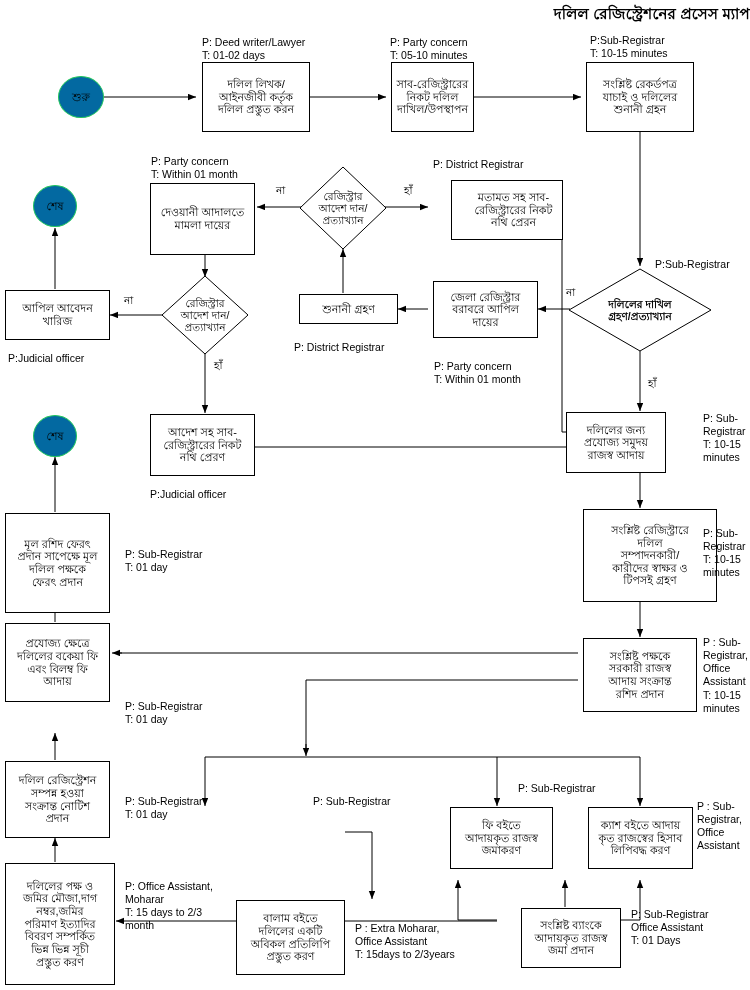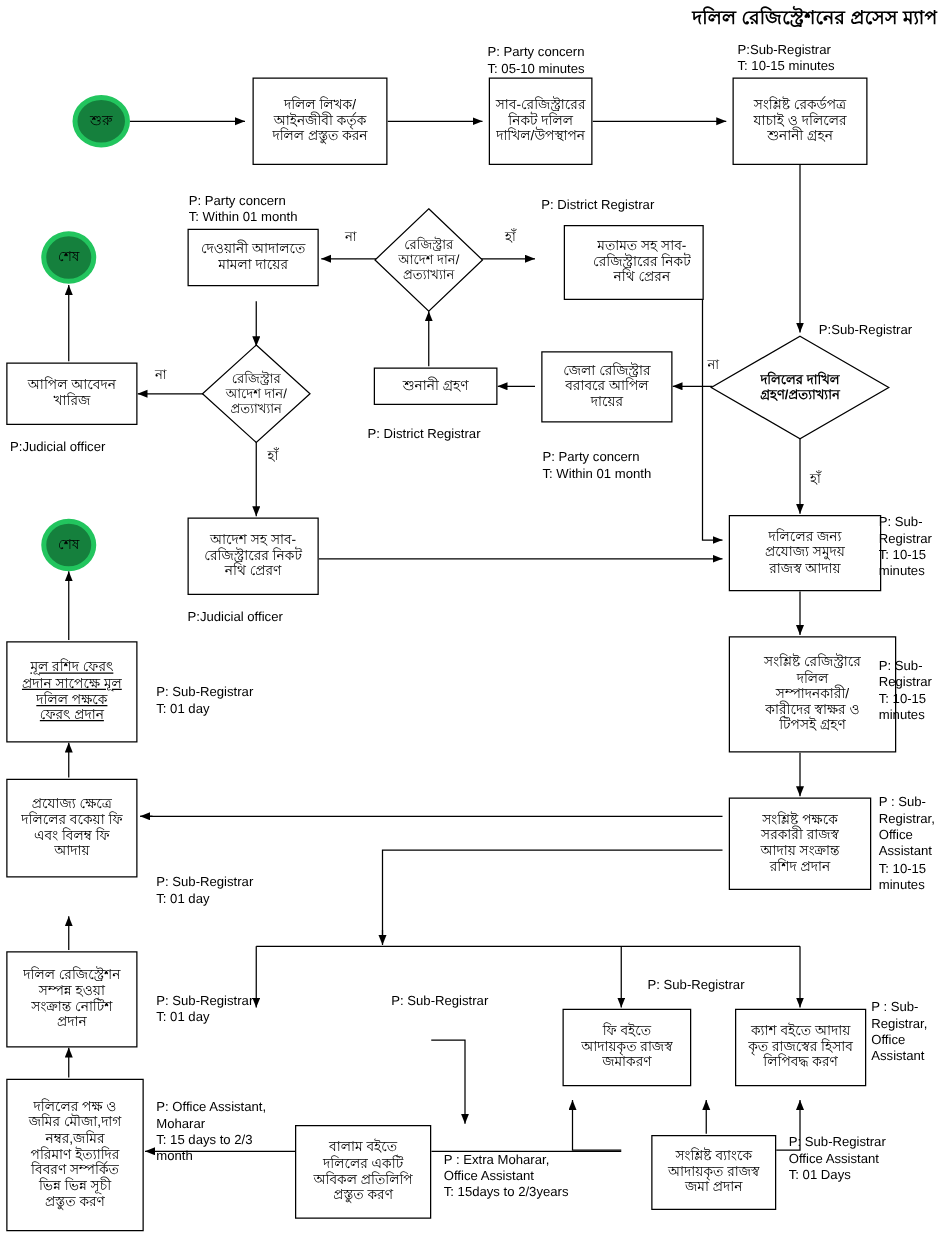--- a/index.html
+++ b/index.html
@@ -20,21 +20,21 @@
     position:absolute;box-sizing:border-box;
     display:flex;align-items:center;justify-content:center;
     text-align:center;line-height:1.15;
     font-size:11px;
   }
   .box{
     border:1px solid #000;background:#fff;
     padding:2px 3px;
   }
   .ellipse{
-    border:4px solid #22c55e;background:#15803d;border-radius:50%;
+    border:1px solid #22c55e;background:#0369a1;border-radius:50%;
     font-size:11px;
   }
   .diamond{
     background:transparent;
     font-size:10.5px;
   }
   .diamond .dlabel{position:relative;z-index:2;}
   .ann{
     position:absolute;font-size:10.5px;line-height:1.25;color:#000;
     white-space:pre-line;
@@ -130,38 +130,40 @@
 
   <div class="node ellipse" style="left:58px;top:76px;width:46px;height:42px;">
     <span>শুরু</span>
   </div>
 
   <div class="node box" style="left:202px;top:62px;width:108px;height:70px;">
     <span style="white-space:pre-line">দলিল লিখক/
 আইনজীবী কর্তৃক
 দলিল প্রস্তুত করন</span>
   </div>
+  <div class="ann" style="left:202px;top:36px;width:150px;">P: Deed writer/Lawyer
+T: 01-02 days</div>
 
   <div class="node box" style="left:391px;top:62px;width:83px;height:70px;">
     <span style="white-space:pre-line">সাব-রেজিস্ট্রারের
 নিকট দলিল
 দাখিল/উপস্থাপন</span>
   </div>
   <div class="ann" style="left:390px;top:36px;width:130px;">P: Party concern
 T: 05-10 minutes</div>
 
   <div class="node box" style="left:586px;top:62px;width:108px;height:70px;">
     <span style="white-space:pre-line">সংশ্লিষ্ট রেকর্ডপত্র
 যাচাই ও দলিলের
 শুনানী গ্রহন</span>
   </div>
   <div class="ann" style="left:590px;top:34px;width:140px;">P:Sub-Registrar
 T: 10-15 minutes</div>
 
-  <div class="node box" style="left:150px;top:183px;width:105px;height:46px;">
+  <div class="node box" style="left:150px;top:183px;width:105px;height:72px;">
     <span style="white-space:pre-line">দেওয়ানী আদালতে
 মামলা দায়ের</span>
   </div>
   <div class="ann" style="left:151px;top:155px;width:160px;">P: Party concern
 T: Within 01 month</div>
 
   <div class="node diamond" style="left:299px;top:166px;width:88px;height:84px;">
     <svg width="88" height="84" style="position:absolute;left:0;top:0;">
       <polygon points="44,1 87,42 44,83 1,42" fill="#fff" stroke="#000" stroke-width="1"></polygon>
     </svg>
@@ -222,21 +224,21 @@
     <span style="white-space:pre-line">আদেশ সহ সাব-
 রেজিস্ট্রারের নিকট
 নথি প্রেরণ</span>
   </div>
   <div class="ann" style="left:150px;top:488px;width:150px;">P:Judicial officer</div>
 
   <div class="node ellipse" style="left:33px;top:415px;width:44px;height:42px;">
     <span>শেষ</span>
   </div>
 
-  <div class="node box" style="left:583px;top:412px;width:122px;height:61px;align-items:center;">
+  <div class="node box" style="left:566px;top:412px;width:100px;height:61px;align-items:center;">
     <span style="white-space:pre-line">দলিলের জন্য
 প্রযোজ্য সমুদয়
 রাজস্ব আদায়</span>
   </div>
   <div class="ann" style="left:703px;top:412px;width:60px;">P: Sub-
 Registrar
 T: 10-15
 minutes</div>
 
   <div class="node box" style="left:583px;top:509px;width:134px;height:93px;">
@@ -244,21 +246,21 @@
 দলিল
 সম্পাদনকারী/
 কারীদের স্বাক্ষর ও
 টিপসই গ্রহণ</span>
   </div>
   <div class="ann" style="left:703px;top:527px;width:60px;">P: Sub-
 Registrar
 T: 10-15
 minutes</div>
 
-  <div class="node box" style="left:5px;top:513px;width:105px;height:81px;text-decoration:underline;">
+  <div class="node box" style="left:5px;top:513px;width:105px;height:100px;">
     <span style="white-space:pre-line">মূল রশিদ ফেরৎ
 প্রদান সাপেক্ষে মূল
 দলিল পক্ষকে
 ফেরৎ প্রদান</span>
   </div>
   <div class="ann" style="left:125px;top:548px;width:150px;">P: Sub-Registrar
 T: 01 day</div>
 
   <div class="node box" style="left:5px;top:623px;width:105px;height:79px;">
     <span style="white-space:pre-line">প্রযোজ্য ক্ষেত্রে

